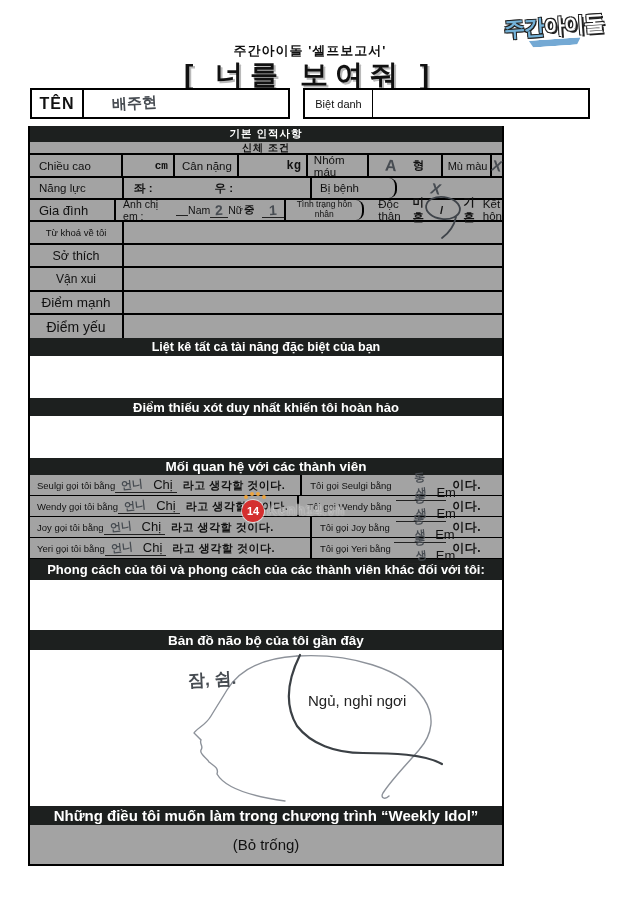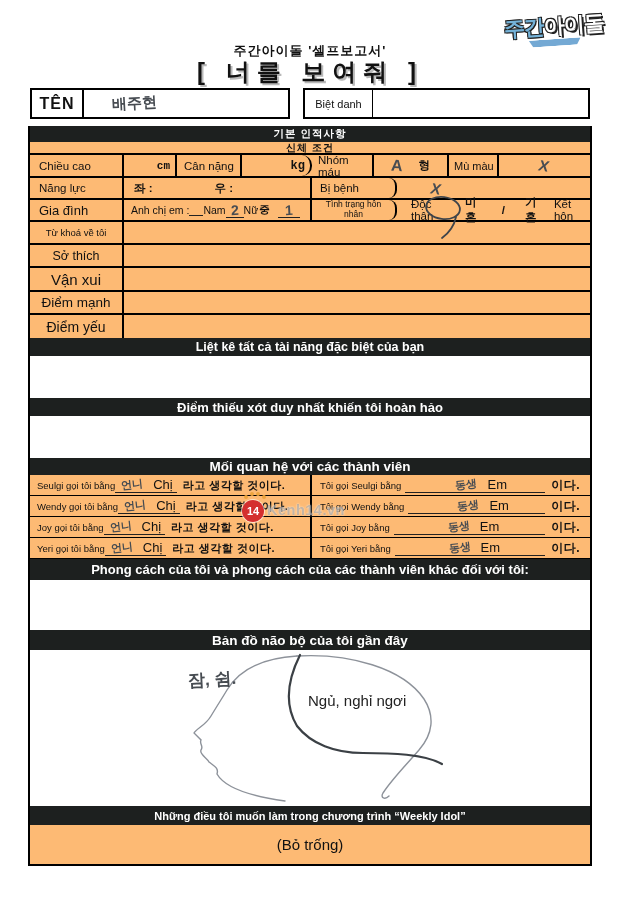--- a/index.html
+++ b/index.html
@@ -13,75 +13,75 @@
   .logo { position:absolute; top:12px; right:16px; transform:rotate(-4deg); text-align:center; }
   .logo-text { font-size:21px; font-weight:bold; letter-spacing:-1px; }
   .logo-front { color:#74b2d8; text-shadow:-1px -1px 0 #222, 1px -1px 0 #222, -1px 1px 0 #222, 1px 1px 0 #222; }
   .logo-back  { color:#fff;    text-shadow:-1px -1px 0 #222, 1px -1px 0 #222, -1px 1px 0 #222, 2px 2px 0 #222; }
   .logo-ribbon { width:52px; height:7px; margin:-1px auto 0; background:#74a9d4;
     clip-path:polygon(0 0, 100% 0, 92% 100%, 8% 100%); }
   
   .subtitle { position:absolute; top:42px; left:0; width:100%; text-align:center;
     font-size:13px; font-weight:bold; letter-spacing:1px; }
   .maintitle { position:absolute; top:56px; left:0; width:100%; text-align:center;
-    font-size:24px; font-weight:bold; letter-spacing:7px; text-shadow:2px 2px 0 #b9b9b9; }
+    font-size:28px; font-weight:bold; letter-spacing:7px; text-shadow:2px 2px 0 #b9b9b9; }
   
   .name-table { position:absolute; top:88px; height:31px; border:2px solid #000;
     display:flex; align-items:stretch; background:#fff; }
   .nt-left  { left:30px;  width:260px; }
   .nt-right { left:303px; width:287px; }
   .nt-label { display:flex; align-items:center; justify-content:center; border-right:2px solid #000; }
   .ten-label { width:52px; font-size:16px; font-weight:bold; letter-spacing:1px; }
   .bd-label  { width:68px; font-size:11px; }
   .nt-value { flex:1; display:flex; align-items:center; padding-left:28px; }
   
   .hand { font-weight:bold; color:#474c52; display:inline-block; transform:rotate(-3deg); }
   
-  .form { position:absolute; left:28px; top:126px; width:564px; border:2px solid #000; border-top:none; background:#fdba74; }
+  .form { position:absolute; left:28px; top:126px; width:476px; border:2px solid #000; border-top:none; background:#a3a3a3; }
   .bar { background:#1d201f; color:#fff; font-weight:bold;
     display:flex; align-items:center; justify-content:center; text-align:center; }
   .bar-basic { height:16px; font-size:10.5px; letter-spacing:1px; }
   .bar-body  { height:13px; font-size:10px; font-weight:bold; border-bottom:2px solid #000;
     display:flex; align-items:center; justify-content:center; letter-spacing:1px; }
   .row { display:flex; align-items:stretch; border-bottom:2px solid #000; font-size:11.5px; }
   .cell { display:flex; align-items:center; }
   .br { border-right:2px solid #000; }
   .lblc { justify-content:center; text-align:center; }
   .r1 { height:23px; } .r2 { height:22px; } .r3 { height:22px; }
-  .c-w94 { width:94px; } .c-w53 { width:53px;padding-left:13px; } .c-w65 { width:65px; } .c-w70 { width:70px;border-radius:10px; }
+  .c-w94 { width:94px; } .c-w53 { width:53px;padding-left:13px; } .c-w65 { width:65px; } .c-w70 { width:70px; }
   .c-w62 { width:62px; } .c-w75 { width:75px; } .c-w50 { width:50px; } .c-w85 { width:85px;border-radius:8px; } .c-w188 { width:188px; }
   .c-flex { flex:1; }
   .unit { font-weight:bold; font-size:11px; margin-left:auto; padding-right:5px; font-family:"Liberation Mono", monospace; }
   .kr-b { font-weight:bold; }
   .profile-row .cell:first-child { width:94px; }
   .pr-tu   { height:23px; } .pr-so { height:23px; font-size:12.5px; }
-  .pr-van  { height:24px; font-size:15px; } .pr-mn { height:23px; font-size:13.5px; }
+  .pr-van  { height:24px; font-size:12px; } .pr-mn { height:23px; font-size:13.5px; }
   .pr-yeu  { height:23px; font-size:14px; border-bottom:none !important; }
   .bar-talent { height:18px; font-size:12.5px; }
   .white-box { background:#fff; }
   .wb1 { height:42px; } .bar-flaw { height:18px; font-size:13px; } .wb2 { height:42px; }
   .bar-rel { height:17px; font-size:13.5px; }
   .mrow { display:flex; align-items:stretch; border-bottom:1px solid #000; height:21px; }
   .mrow:last-of-type { height:20px; }
   .m-left { width:282px; border-right:2px solid #000; display:flex; align-items:center; padding-left:7px; }
-  .m-right { flex:1; display:flex; align-items:center; padding:0 10px 0 8px; }
+  .m-right { flex:1; display:flex; align-items:center; padding:0 21px 0 8px; }
   .m-lbl { font-size:9.5px; white-space:nowrap; }
   .u-wrap { border-bottom:1.5px solid #222; display:flex; align-items:flex-end; padding:0 4px 0 6px; }
   .m-hand { font-size:11px; transform:rotate(-6deg); }
   .m-word { font-size:13px; margin-left:10px; }
   .m-suffix { font-weight:bold; font-size:11px; margin-left:6px; white-space:nowrap; letter-spacing:0.5px; }
   .m-right .u-wrap { flex:1; margin-left:4px; }
   .m-right .m-hand { margin-left:34%; }
   .m-right .m-suffix { font-size:12px; }
   .bar-style { height:21px; font-size:13px; } .wb3 { height:50px; }
   .bar-brain { height:20px; font-size:13.5px; }
   .brain-box { position:relative; height:156px; background:#fff; }
   .brain-note { position:absolute; left:158px; top:18px; font-size:17px; transform:rotate(-3deg); }
   .brain-caption { position:absolute; left:278px; top:42px; font-size:15px; color:#222; }
-  .bar-wish { height:19px; font-size:11px; }
+  .bar-wish { height:19px; font-size:15px; }
   .empty-note { height:39px; display:flex; align-items:center; justify-content:center; font-size:15px; }
   
   .pen-circle { position:absolute; left:420px; top:192px; pointer-events:none; }
   
   .wm { position:absolute; left:238px; top:492px; width:150px; height:34px; pointer-events:none; }
   .wm-badge { position:absolute; left:4px; top:8px; width:22px; height:22px; border-radius:50%;
     background:#d42f2f; color:#fff; font-size:11px; font-weight:bold;
     display:flex; align-items:center; justify-content:center; box-shadow:0 0 0 1px rgba(255,255,255,.6); }
   .wm-dot { position:absolute; width:4px; height:4px; border-radius:50%; background:#eda43e; }
   .wm-text { position:absolute; left:29px; top:10px; font-size:14.5px; font-weight:bold;

